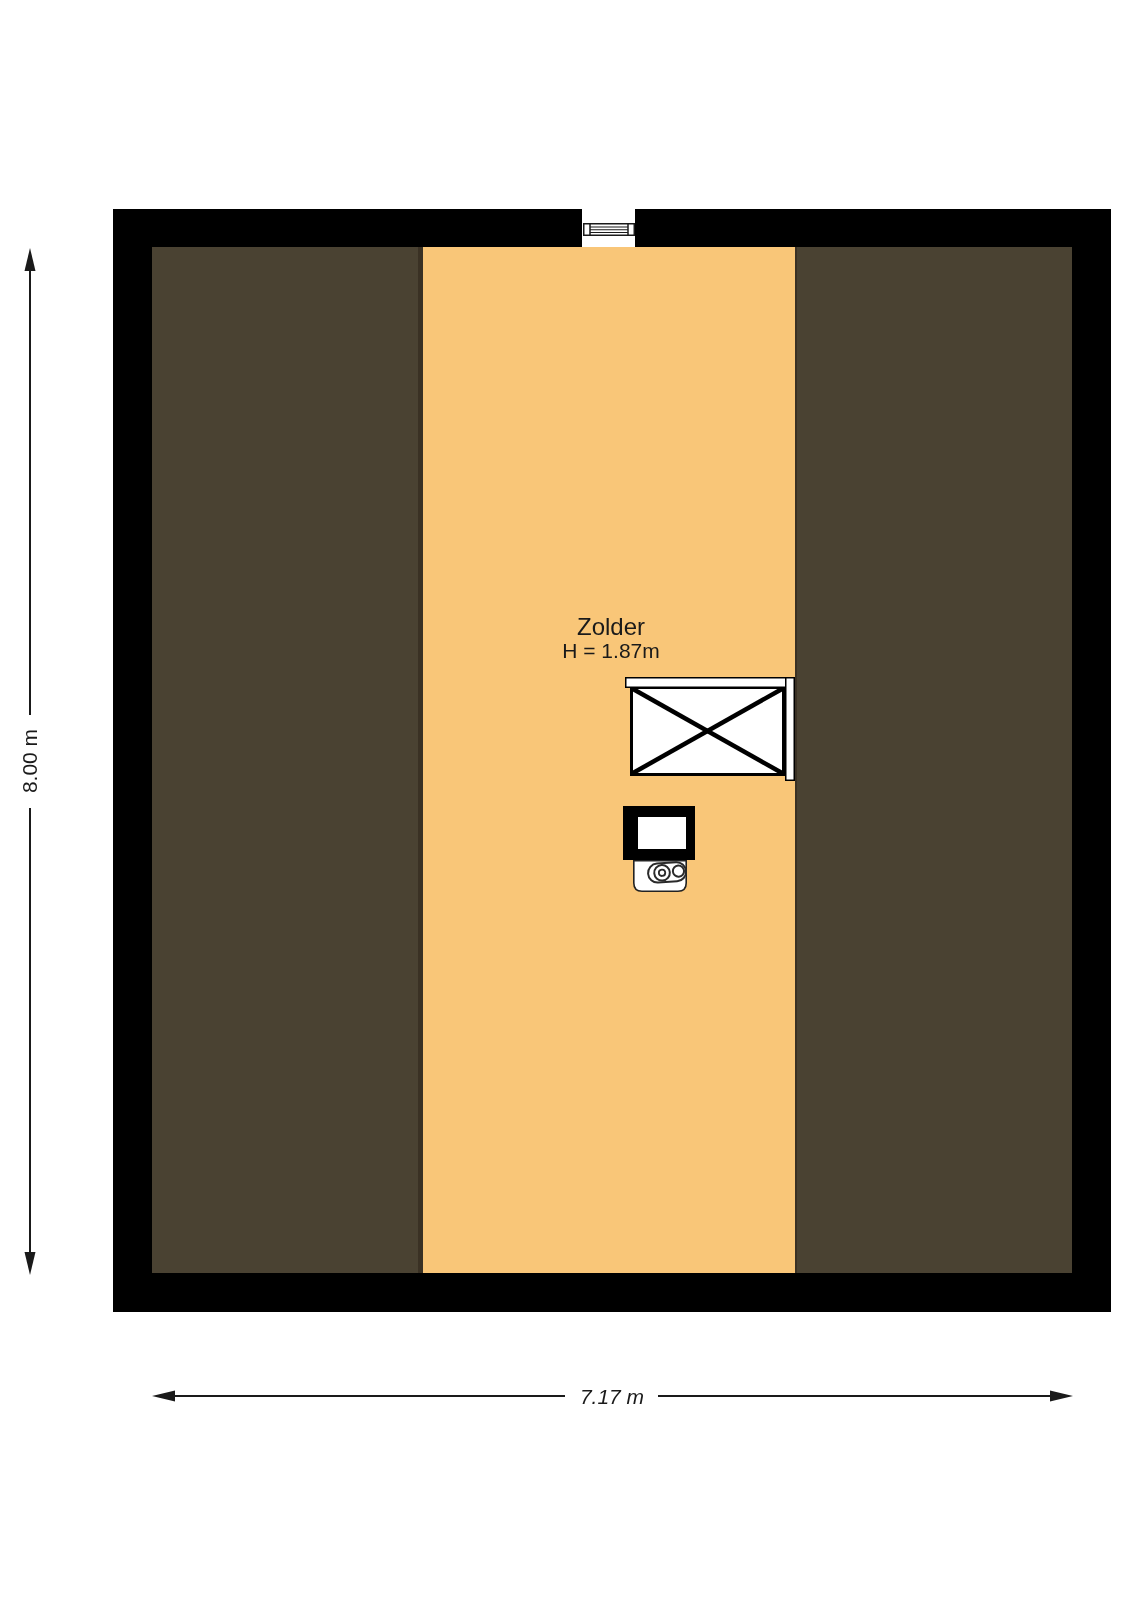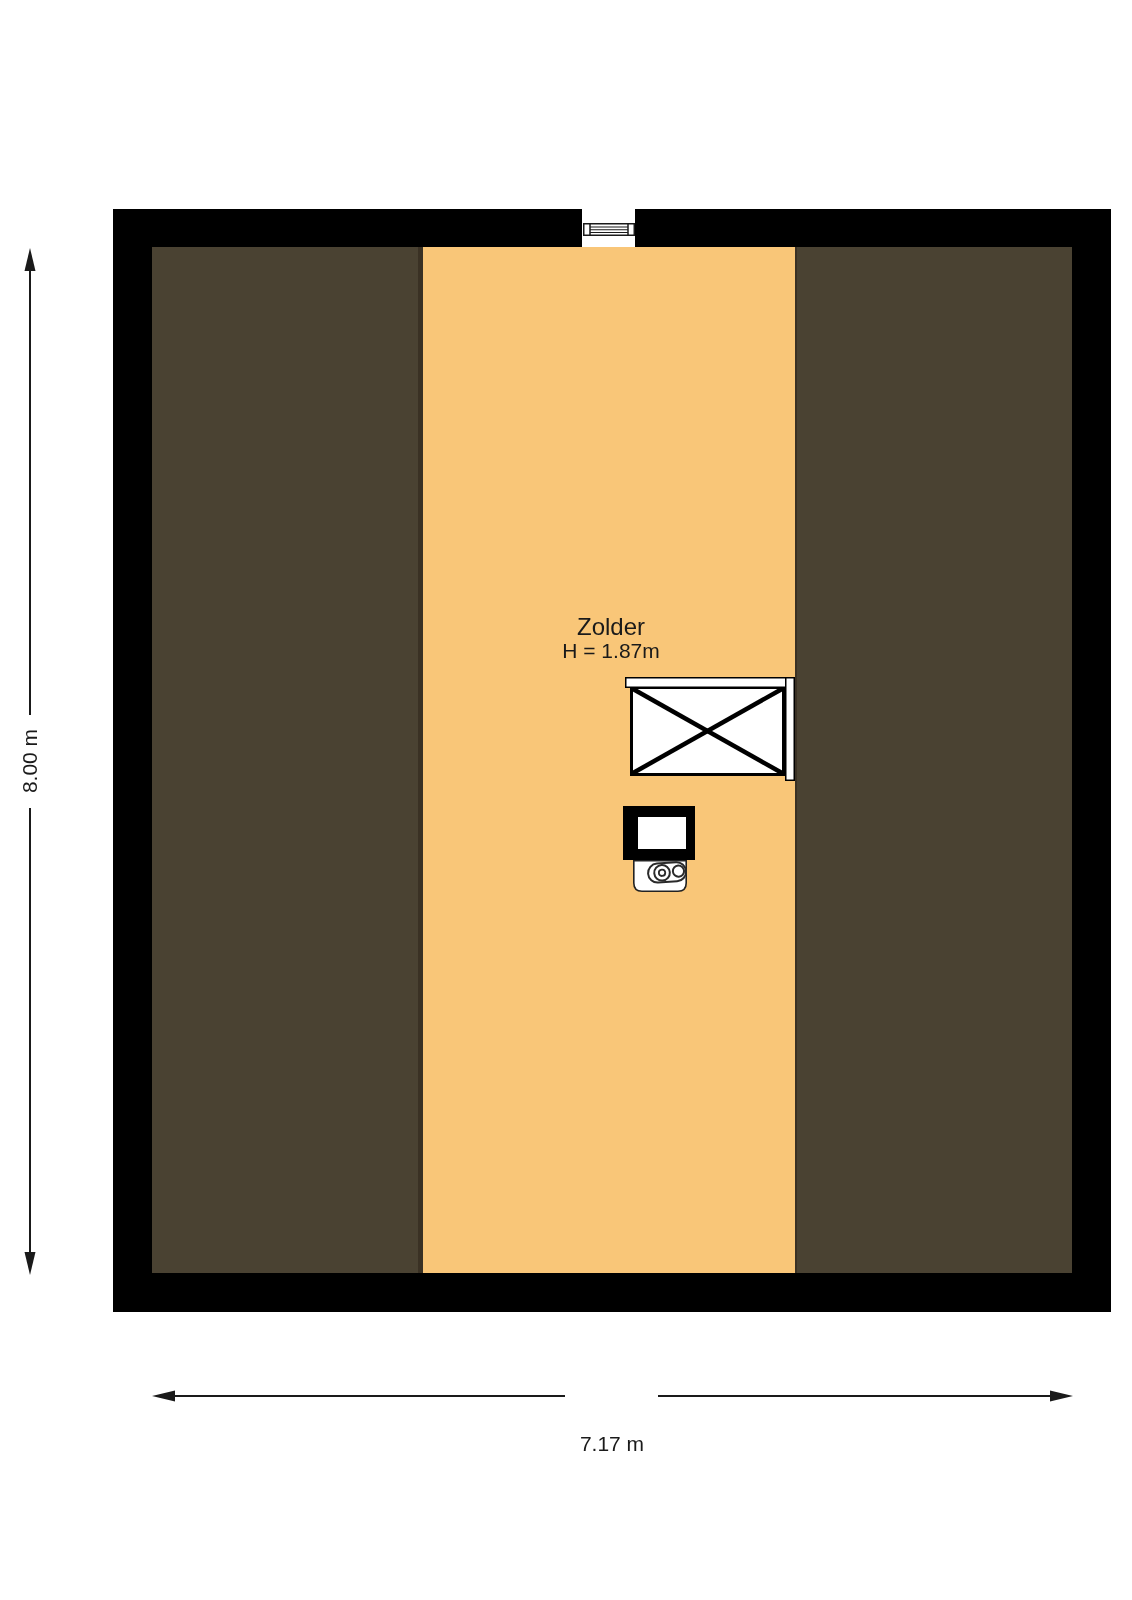--- a/index.html
+++ b/index.html
@@ -40,22 +40,23 @@
   .dim-v-svg { left: 18px; top: 236px; }
   .dim-h-svg { left: 148px; top: 1376px; }
   .dim-label {
     position: absolute; color: #1a1a1a; font-size: 21px; white-space: nowrap;
   }
   .dim-label-v {
     left: 30px; top: 753px;
     transform: translate(-50%, -50%) rotate(-90deg);
   }
   .dim-label-h {
-    left: 612px; top: 1436px;
+    left: 612px; top: 1389px;
     transform: translate(-50%, -50%);
+    font-style: italic;
   }
 </style>
 </head>
 <body>
 
 <div class="canvas">
 
   <div class="plan">
     <div class="area slope-left"></div>
     <div class="area edge-left"></div>

